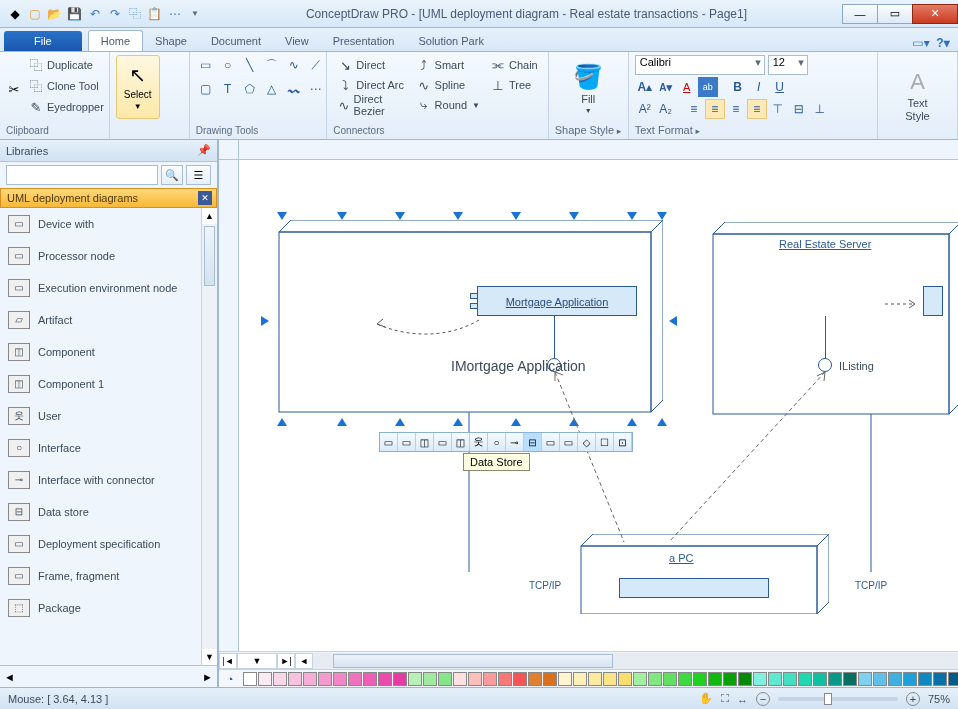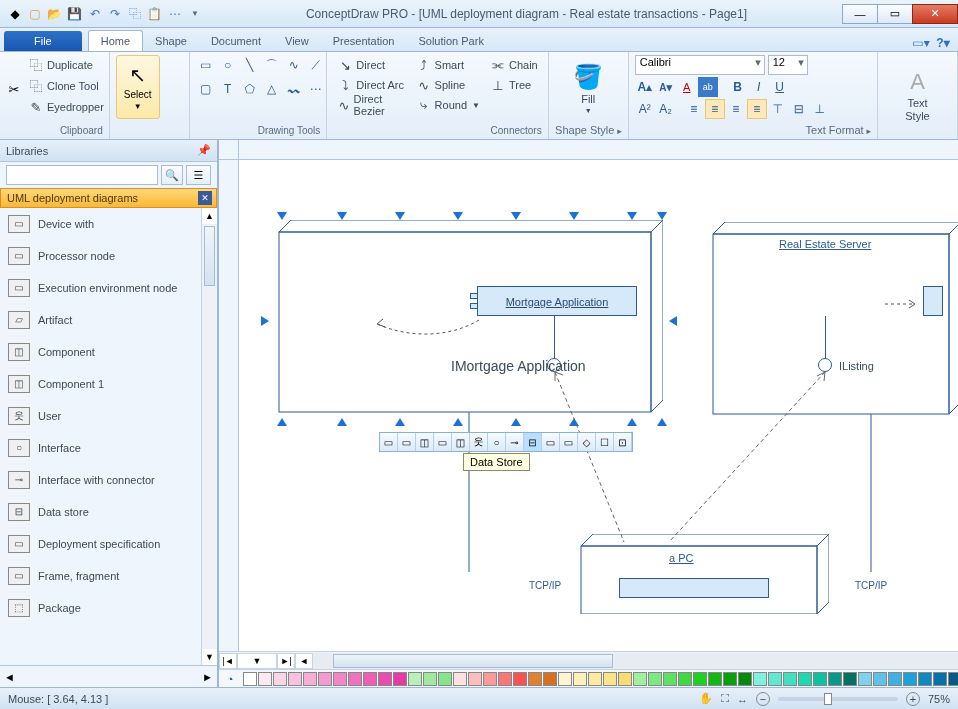--- a/index.html
+++ b/index.html
@@ -18,21 +18,21 @@
 .menubar { height: 24px; background: linear-gradient(#e7f1fb,#d8e8f8); display: flex; align-items: flex-end; border-bottom: 1px solid #9db8d6; padding-left: 4px; }
 .file-tab { background: linear-gradient(#2a72c8,#1a56b0); color:#fff; padding: 4px 30px; border-radius: 3px 3px 0 0; cursor:pointer; margin-right:6px; }
 .menu-tab { padding: 4px 12px; color:#4a5a74; cursor:pointer; }
 .menu-tab.active { background:#fff; border:1px solid #9db8d6; border-bottom:none; border-radius:3px 3px 0 0; }
 .menu-right { margin-left:auto; display:flex; gap:4px; padding-right:6px; align-items:center; }
 .menu-right .mbtn { width:18px; height:16px; display:flex; align-items:center; justify-content:center; color:#2a72c8; cursor:pointer; font-size:12px;}
 
 
 .ribbon { height: 88px; background: linear-gradient(#f4f9fe,#e4eef9); border-bottom:1px solid #9db8d6; display:flex; }
 .rgroup { border-right:1px solid #c4d4e6; min-width:80px; display:flex; flex-direction:column; padding:3px 6px; height:100%; position:relative; }
-.rgroup-label { font-size:10px; color:#5a6b82; text-align:right; margin-top:auto; padding-top:2px; }
+.rgroup-label { font-size:10px; color:#5a6b82; text-align:left; margin-top:auto; padding-top:2px; }
 .rgroup-body { flex:1; display:flex; gap:2px; }
 .rvcol { display:flex; flex-direction:column; gap:1px; }
 .rbtn { height:20px; padding:1px 4px; display:flex; align-items:center; gap:3px; cursor:pointer; color:#3a4a5a; border-radius:2px; }
 .ricon { width:16px; height:16px; display:inline-flex; align-items:center; justify-content:center; font-size:13px; }
 .select-tool { width:44px; height:64px; background:linear-gradient(#fef8e1,#fde8a8); border:1px solid #e8c874; border-radius:3px; display:flex; flex-direction:column; align-items:center; justify-content:center; gap:2px; cursor:pointer; }
 .tool-grid { display:grid; grid-template-columns:repeat(6,20px); gap:2px; }
 .tool-cell { width:20px; height:20px; border:1px solid transparent; display:flex; align-items:center; justify-content:center; cursor:pointer; font-size:12px; color:#2a5a9a; }
 .conn-cols { display:flex; gap:2px; }
 .conn-col { display:flex; flex-direction:column; gap:0; }
 .conn-btn { height:20px; padding:1px 4px; display:flex; align-items:center; gap:3px; cursor:pointer; font-size:10px; color:#3a4a5a;}

